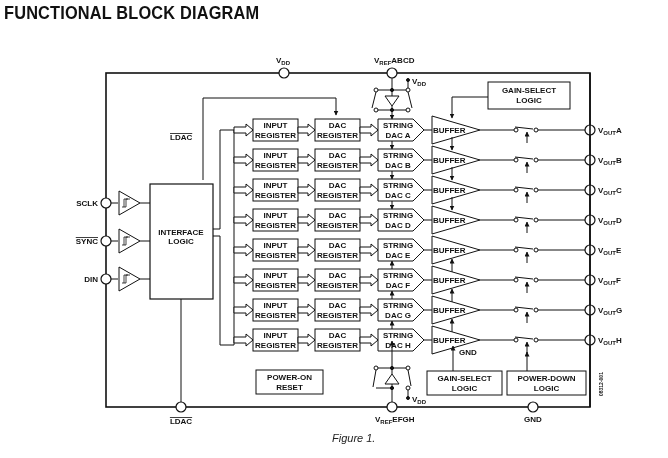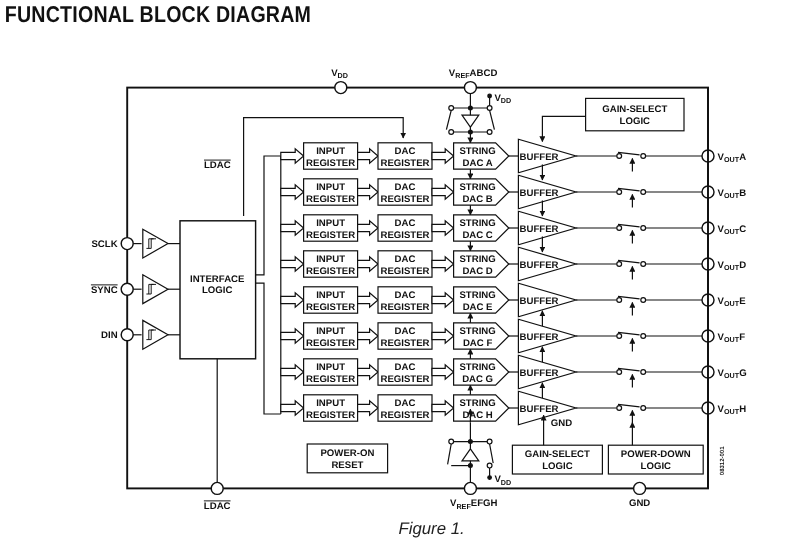--- a/index.html
+++ b/index.html
@@ -1,19 +1,19 @@
 <!DOCTYPE html>
 <html><head>
 <meta charset="utf-8">
 <style>
   html, body { margin: 0; padding: 0; background: #ffffff; }
   body { width: 668px; height: 458px; position: relative; overflow: hidden; font-family: "Liberation Sans", sans-serif; }
   #title { position: absolute; left: 4px; top: 2px; font-family: "Liberation Sans", sans-serif; font-weight: bold; font-size: 19px; letter-spacing: 0.2px; color: #111; transform: scaleX(0.86); transform-origin: left top; }
   #diagram { position: absolute; left: 0; top: 0; }
-  #caption { position: absolute; left: 332px; top: 432px; font-style: italic; font-size: 14px; color: #222; font-family: "Liberation Sans", sans-serif; }
+  #caption { position: absolute; left: 332px; top: 432px; font-style: italic; font-size: 11px; color: #222; font-family: "Liberation Sans", sans-serif; }
   svg text { font-family: "Liberation Sans", sans-serif; font-weight: bold; fill: #111; }
 </style>
 </head>
 <body>
 
 <div id="title">FUNCTIONAL BLOCK DIAGRAM</div>
 
 <svg id="diagram" width="668" height="458" viewBox="0 0 668 458" xmlns="http://www.w3.org/2000/svg">
   <defs>
     <marker id="arr" viewBox="0 0 10 10" refX="9" refY="5" markerWidth="5" markerHeight="5" orient="auto">

